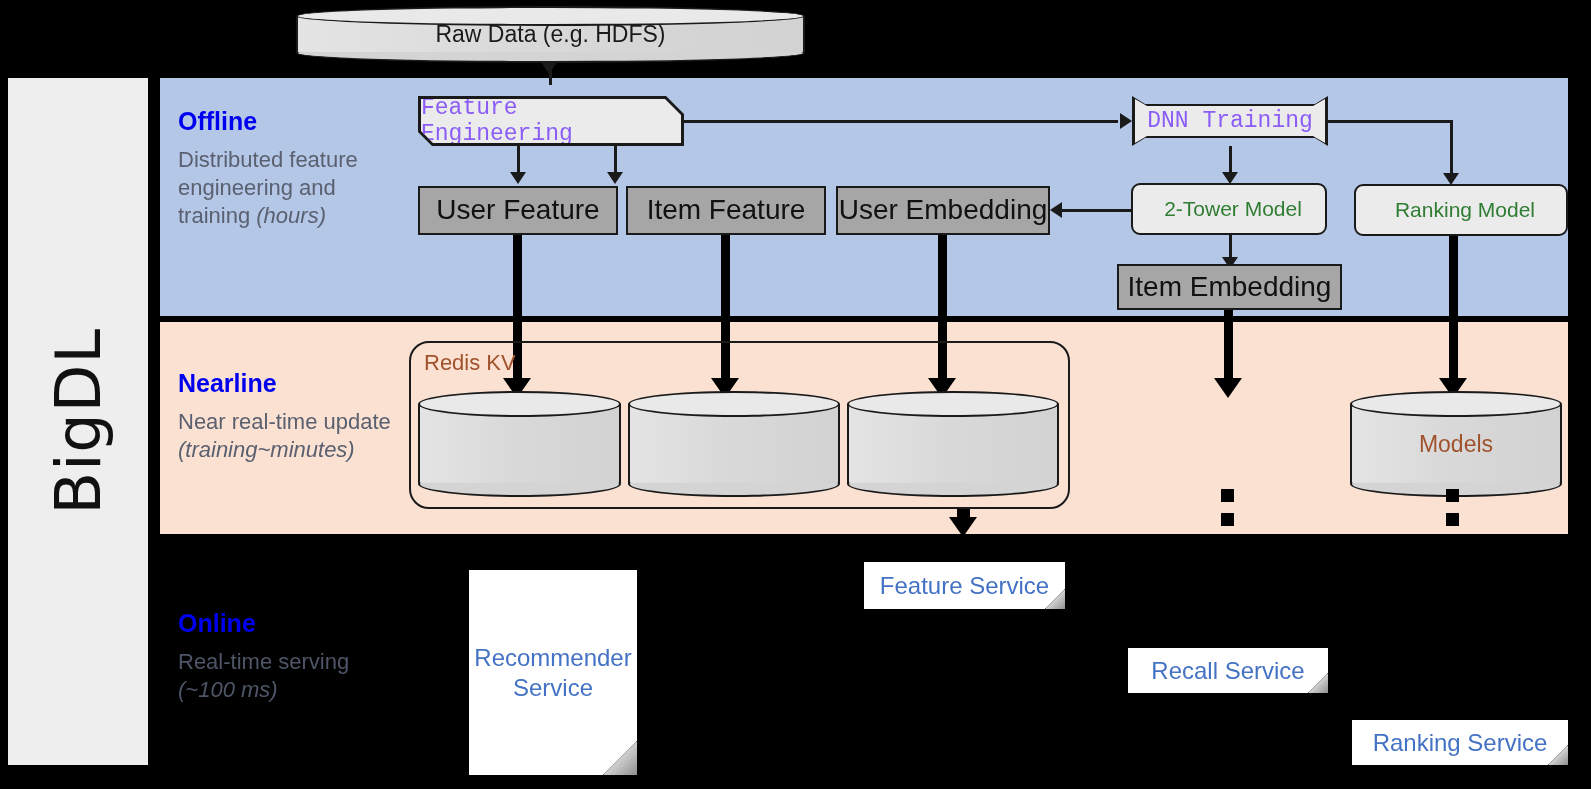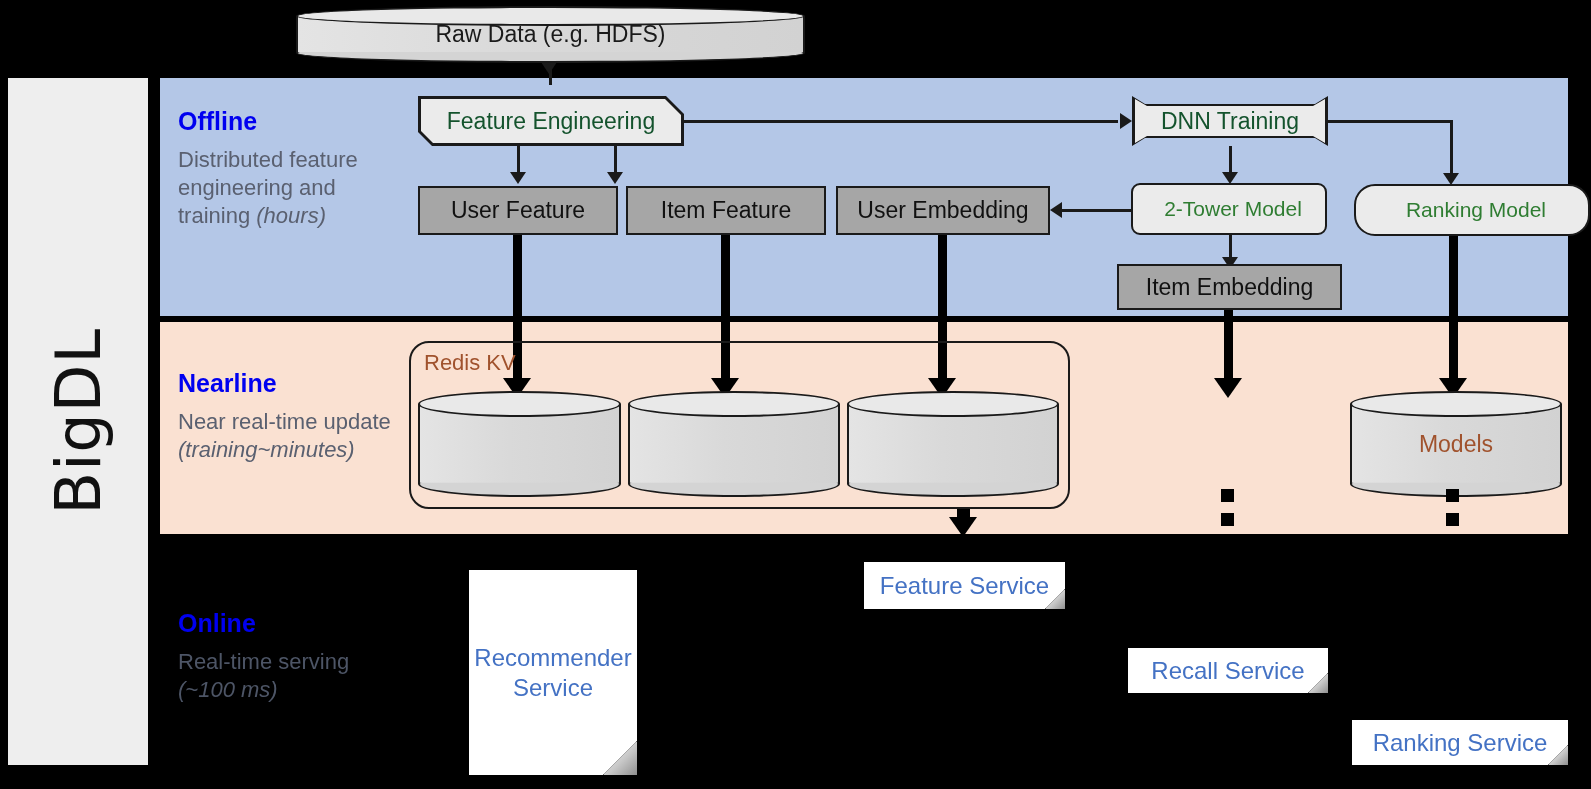--- a/index.html
+++ b/index.html
@@ -41,26 +41,26 @@
   #head-online .band-title { color:#0000f0; }
   #head-online .band-desc  { color:#4d5566; }
 
   
   .node { position:absolute; display:flex; align-items:center; justify-content:center;
           text-align:center; line-height:1.15; }
 
   
   .gray-box {
     background:#a6a6a6; border:2.5px solid #1a1a1a; color:#111;
-    font-size:23px;
+    font-size:28px;
   }
   
   .proc-box { background:#ebebeb; border:2.5px solid #1a1a1a; font-size:21px;padding-left:8px; }
   .proc-box.rounded { border-radius:9px; }
-  .blue-text  { color:#14532d; }
+  .blue-text  { color:#8b5cf6;font-family:Liberation Mono, monospace; }
   .green-text { color:#2f7d32; }
   .flag-wrap { position:absolute; }
   .flag-wrap .outline {
     position:absolute; inset:0; background:#1a1a1a;
     clip-path: polygon(0 0, calc(100% - 18px) 0, 100% 18px, 100% 100%, 14px 100%, 0 calc(100% - 14px));
   }
   .flag-wrap .inner {
     position:absolute; inset:3px; background:#ebebeb;
     clip-path: polygon(0 0, calc(100% - 16px) 0, 100% 16px, 100% 100%, 12px 100%, 0 calc(100% - 12px));
     display:flex; align-items:center; justify-content:center;
@@ -244,21 +244,21 @@
     <span>Item Feature</span>
   </div>
   <div class="node gray-box" id="user-embedding" style="left:836px; top:186px; width:214px; height:49px;">
     <span>User Embedding</span>
   </div>
 
   <div class="node proc-box rounded" id="two-tower-model" style="left:1131px; top:183px; width:196px; height:52px;">
     <span class="green-text">2-Tower Model</span>
   </div>
 
-  <div class="node proc-box rounded" id="ranking-model" style="left:1354px; top:184px; width:236px; height:52px;border-radius:21px;">
+  <div class="node proc-box rounded" id="ranking-model" style="left:1354px; top:184px; width:214px; height:52px;">
     <span class="green-text">Ranking Model</span>
   </div>
 
   <div class="line-h" style="left:1062px; top:209px; width:70px;"></div>
   <div class="ah-left" style="left:1050px; top:202px;"></div>
 
   <div class="line-v" style="left:1229px; top:235px; height:26px;"></div>
   <div class="ah-down" style="left:1222px; top:257px;"></div>
 
   <div class="node gray-box" id="item-embedding" style="left:1117px; top:264px; width:225px; height:46px;">

